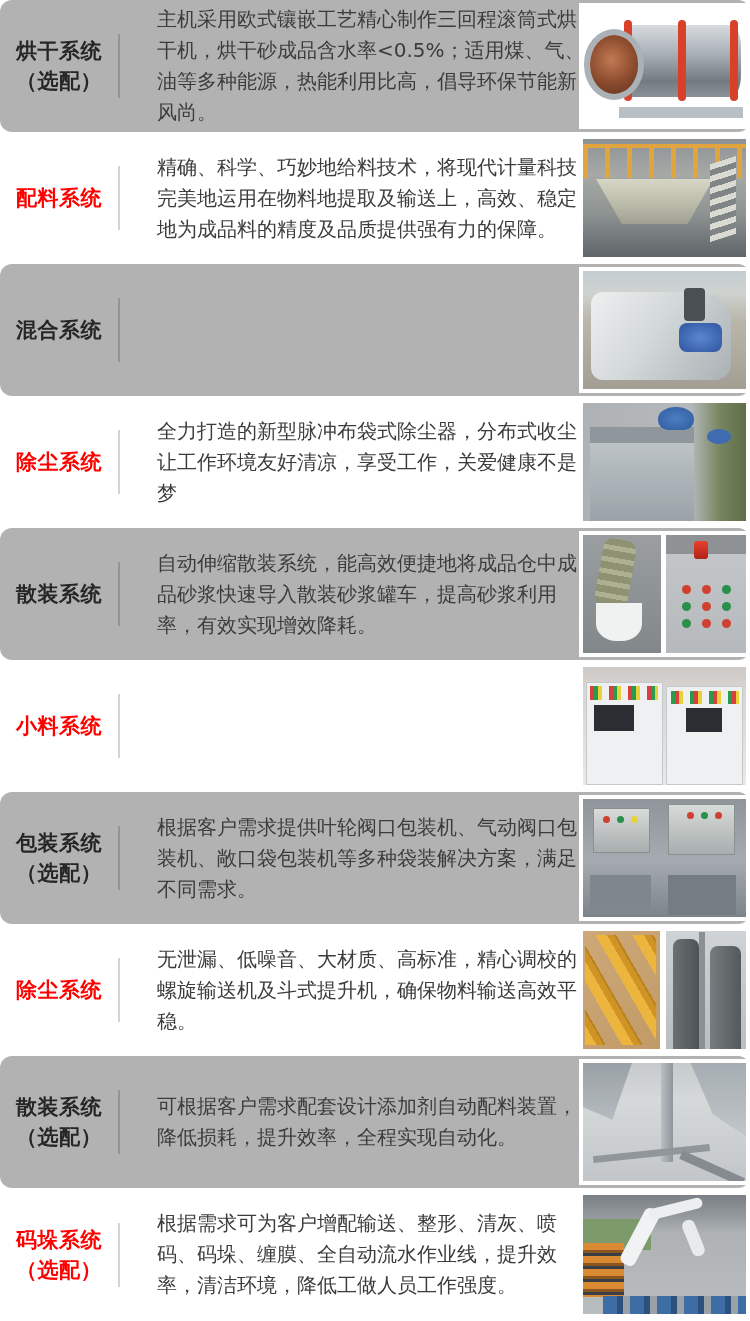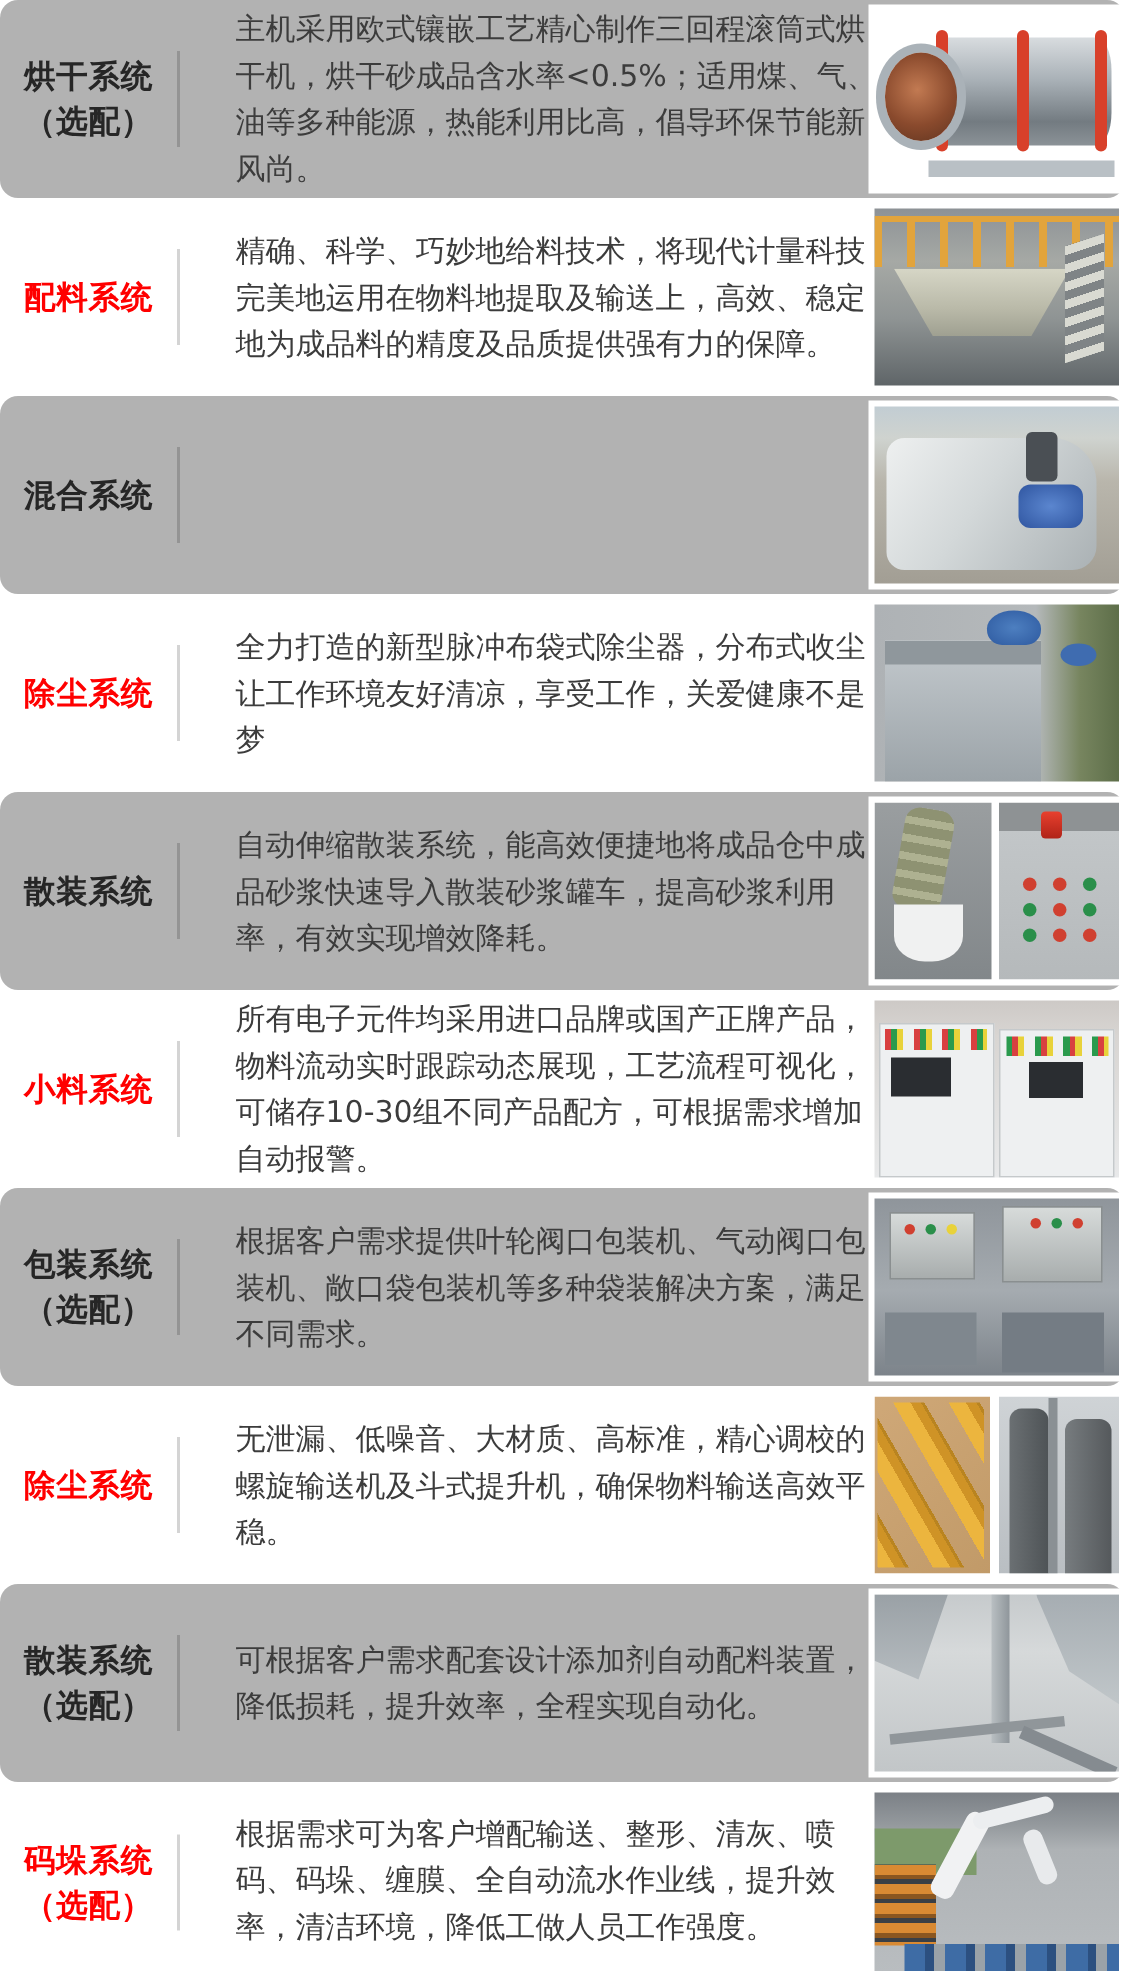--- a/index.html
+++ b/index.html
@@ -4,21 +4,21 @@
 <style>
   html,body { margin:0; padding:0; }
   body {
     width:750px; height:1321px; background:#ffffff;
     font-family:"DejaVu Sans","Liberation Sans",sans-serif;
     -webkit-font-smoothing:antialiased;
   }
   .page { width:750px; height:1321px; overflow:hidden; }
 
   .row { position:relative; height:132px; display:flex; align-items:center; box-sizing:border-box; }
-  .row.last { height:133px;font-family:Liberation Serif, serif; }
+  .row.last { height:133px; }
   .row.gray { background:#b2b2b2; border-radius:12px; }
   .row.white { background:#ffffff; }
 
   .label-box {
     flex:0 0 118px; width:118px; text-align:center;
     font-weight:bold; font-size:21px; line-height:30px; letter-spacing:0.5px;
   }
   .label-box.black { color:#262626; }
   .label-box.red   { color:#ff0000; }
 
@@ -233,21 +233,20 @@
       </div>
     </div>
   </section>
 
   <section class="row white">
     <div class="label-box red">
       <div>小料系统</div>
       <div></div>
     </div>
     <div class="divider"></div>
-    <div class="desc">所有电子元件均采用进口品牌或国产正牌产品，物料流动实时跟踪动态展现，工艺流程可视化，可储存10-30组不同产品配方，可根据需求增加自动报警。</div>
     <div class="photo-frame">
       <div class="photo p6" title="电控系统操作台与显示屏照片">
         <div class="deskA"></div>
         <div class="deskB"></div>
         <div class="mimicA"></div>
         <div class="mimicB"></div>
         <div class="scrA"></div>
         <div class="scrB"></div>
       </div>
     </div>

